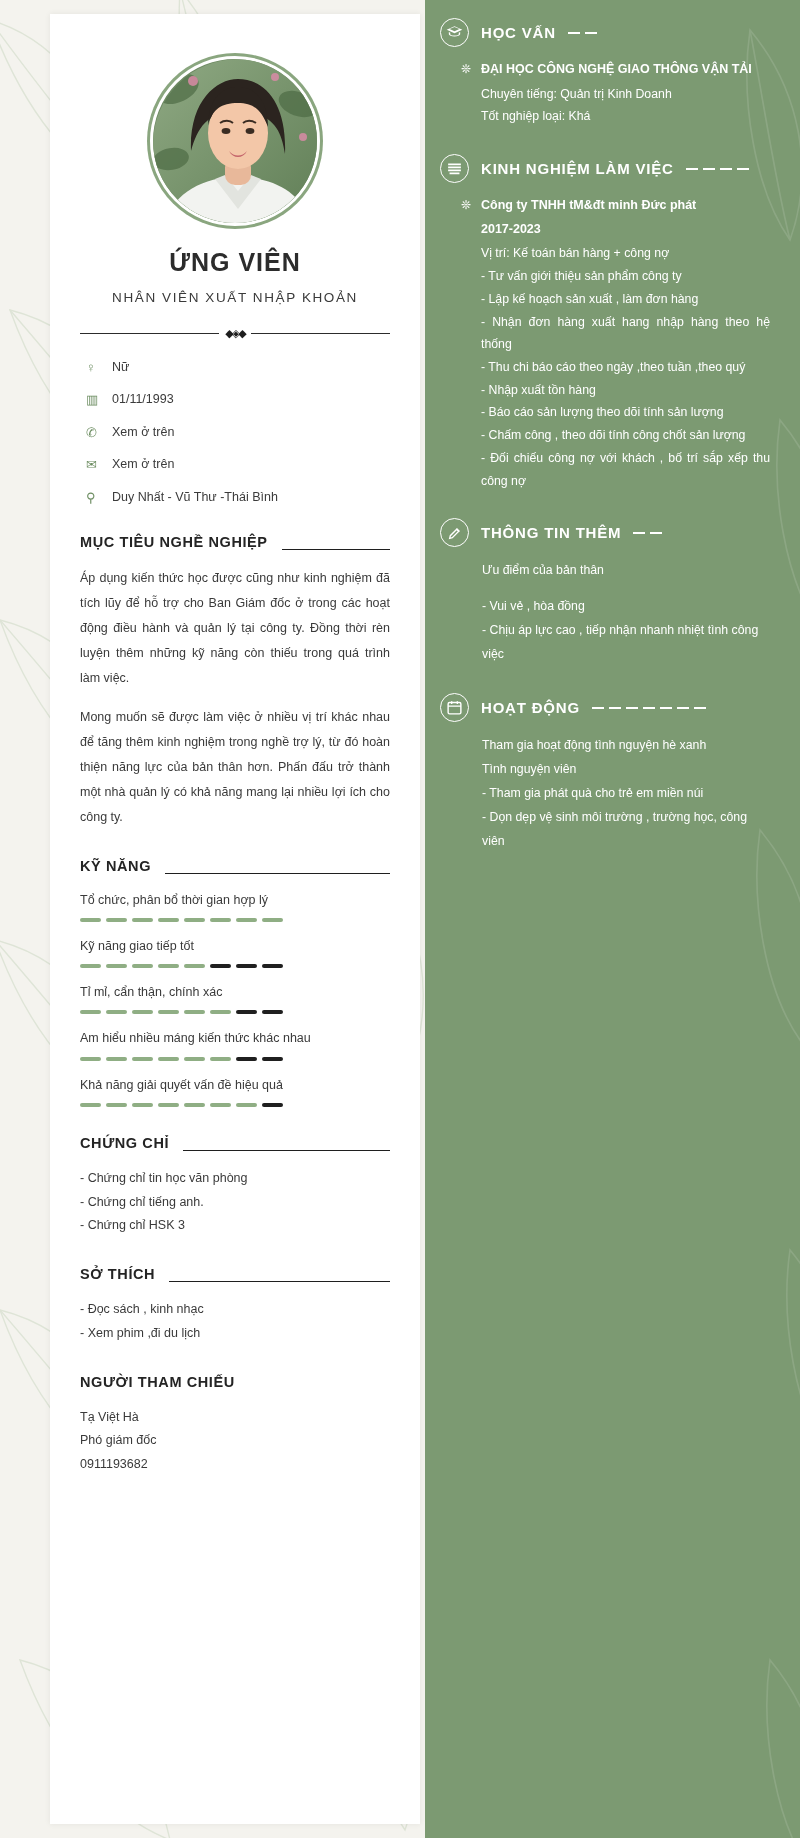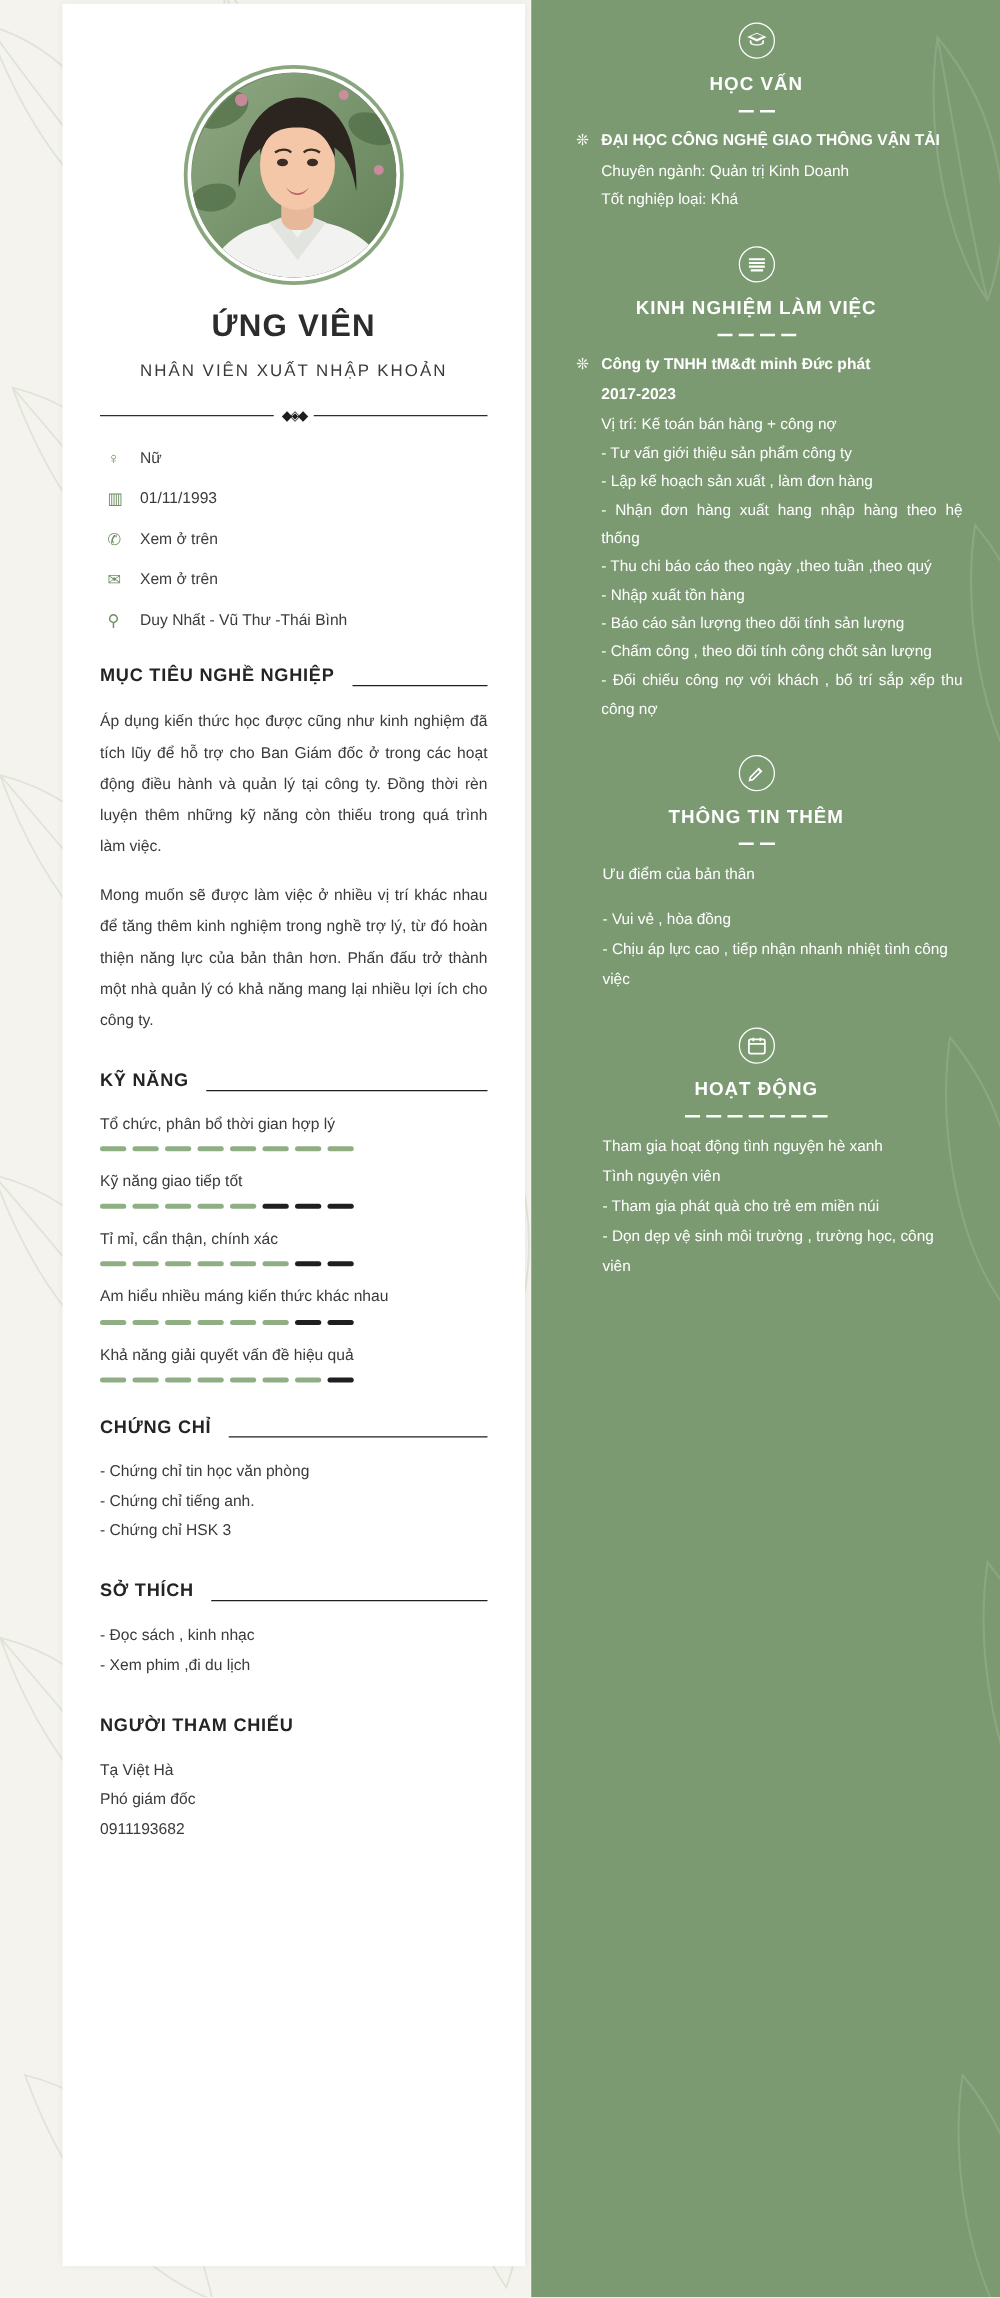--- a/index.html
+++ b/index.html
@@ -31,25 +31,25 @@
     right: 0; top: 0;
     width: 375px; height: 1838px;
     background: #7c9a72;
     overflow: hidden;
   }
   .bg-right svg { position:absolute; right: -40px; top: 0; opacity: .12; }
 
   
   .card {
     position: absolute;
-    left: 50px; top: 3px;
+    left: 50px; top: 14px;
     width: 370px; height: 1810px;
     background: #ffffff;
     box-shadow: 0 0 6px rgba(0,0,0,.07);
-    padding: 12px 30px;
+    padding: 2px 30px;
   }
 
   
   .photo-wrap {
     margin: 40px auto 0;
     width: 170px; height: 170px;
     border-radius: 50%;
     border: 3px solid #ffffff;
     box-shadow: 0 0 0 3px #8aa67f;
     overflow: hidden;
@@ -137,21 +137,21 @@
 
   
   .right {
     position: absolute;
     left: 440px; top: 0;
     width: 330px;
     color: #ffffff;
     padding-top: 18px;
   }
   .rsec { margin-bottom: 26px; }
-  .rsec-head { display: flex; align-items: center; gap: 12px; flex-direction: column; }
+  .rsec-head { display: flex; align-items: center; gap: 12px; }
   .rsec-head h2 {
     margin: 0; font-size: 15px; font-weight: bold; letter-spacing: .8px; color:#fff;
     white-space: nowrap;
   }
   .badge {
     width: 29px; height: 29px; border-radius: 50%;
     border: 1.6px solid #ffffff;
     display: flex; align-items: center; justify-content: center;
     flex: 0 0 29px;
   }
@@ -419,21 +419,21 @@
         <span class="dashrule">
             <i></i>
             <i></i>
           </span>
       </div>
       <div class="r-body">
         <div class="r-item">
           <span class="star">❊</span>
           <div>
             <div class="r-title">ĐẠI HỌC CÔNG NGHỆ GIAO THÔNG VẬN TẢI</div>
-            <div class="r-line">Chuyên ngành: Quản trị Kinh Doanh</div>
+            <div class="r-line">Chuyên tiếng: Quản trị Kinh Doanh</div>
             <div class="r-line">Tốt nghiệp loại: Khá</div>
           </div>
         </div>
       </div>
     </div>
 
     <div class="rsec">
       <div class="rsec-head">
         <span class="badge">
           <svg width="17" height="17" viewBox="0 0 24 24" fill="#fff">

